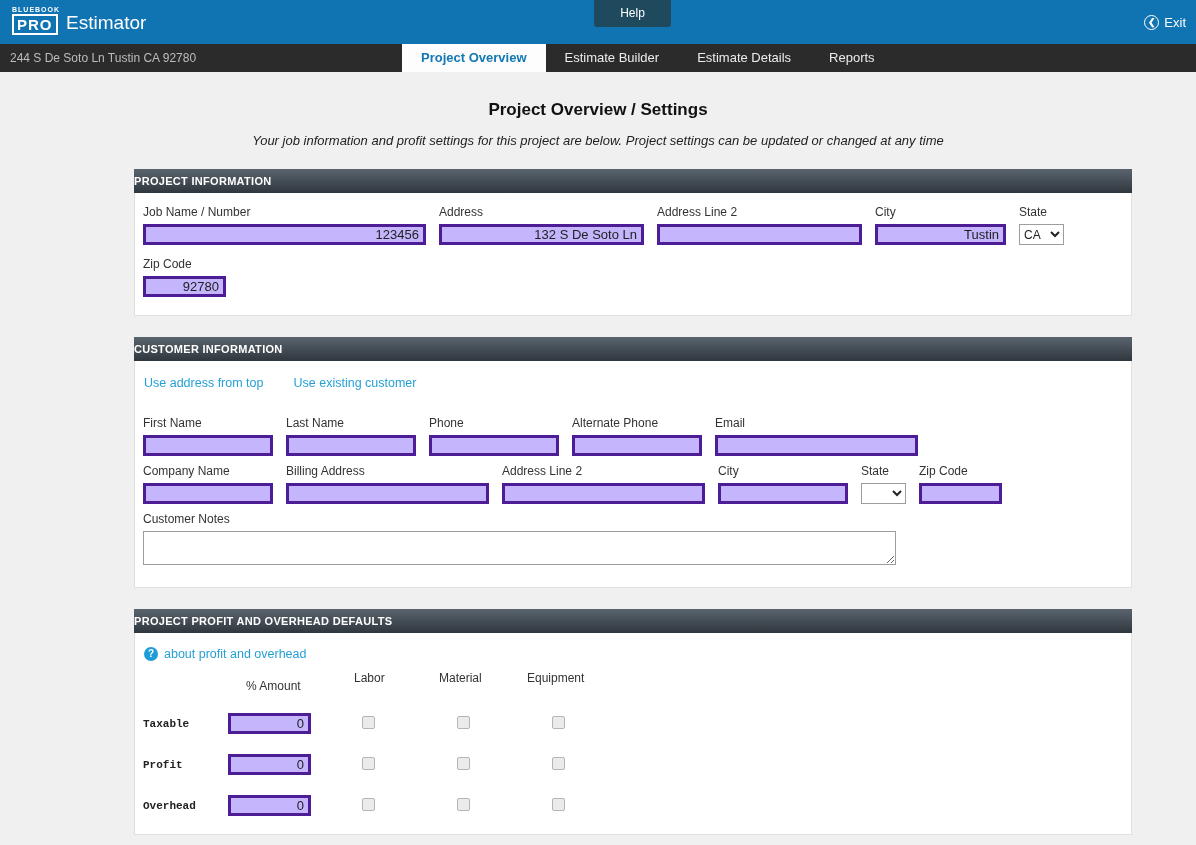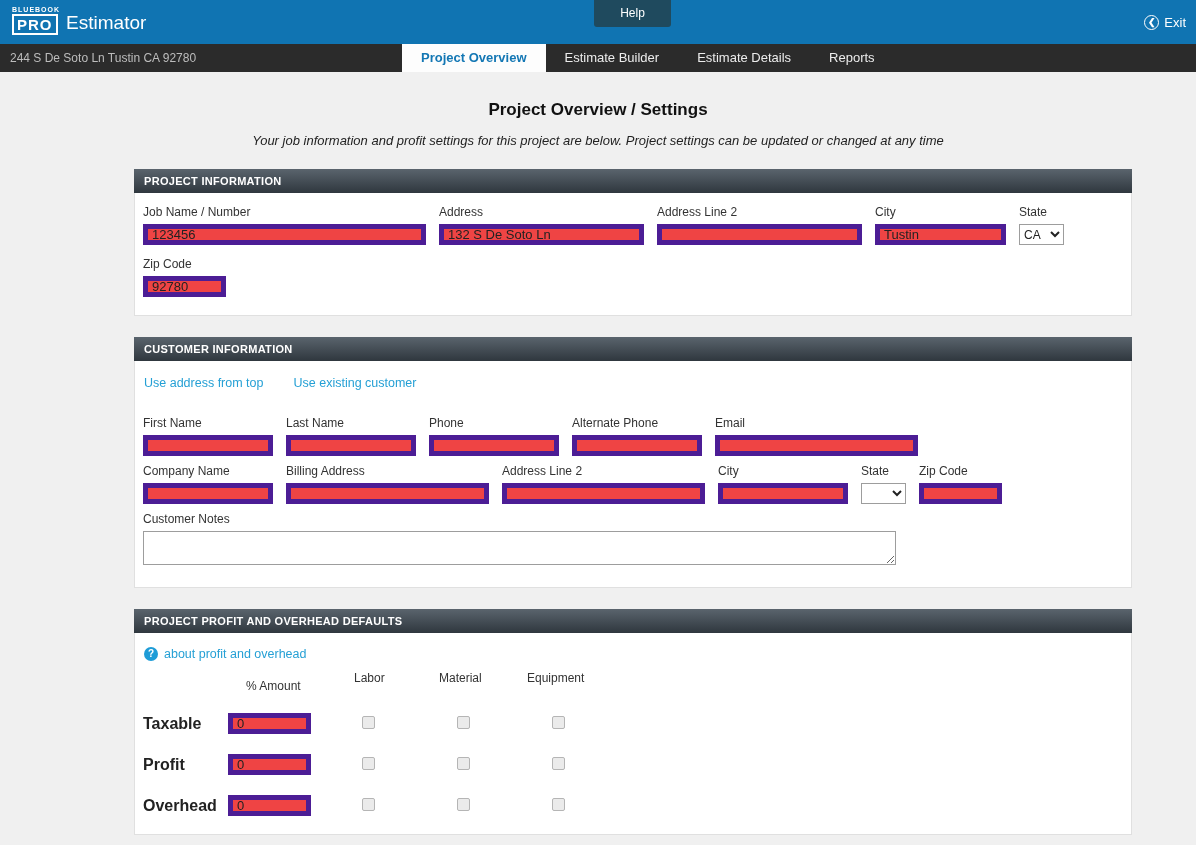--- a/index.html
+++ b/index.html
@@ -37,32 +37,32 @@
   .tab.active { background:#fdfdfd; color:#1377b4; font-weight:bold; }
 
   
   .page-title { text-align:center; font-size:17px; font-weight:bold; margin-top:28px; color:#111; }
   .page-subtitle { text-align:center; font-size:13px; margin-top:13px; color:#222;font-style:italic; }
 
   
   .content { width:998px; margin-left:134px; }
   .section { margin-top:21px; }
   .section-header {
-    height:24px; line-height:24px; padding-left:10px;
+    height:24px; line-height:24px; 
     background:linear-gradient(#5a646d, #2f373e);
     color:#fff; font-size:11px; font-weight:bold; letter-spacing:.3px;
   }
   .panel { background:#fff; border:1px solid #e0e0e0; border-top:none; padding:12px 10px 18px 8px; }
 
   .field-row { display:flex; align-items:flex-start; }
   .field { margin-right:13px; }
   .field label { display:block; font-size:12px; color:#333; margin-bottom:5px; white-space:nowrap; }
   input[type="text"] {
-    border:5px solid #4c1d95; height:21px; font-size:13px; padding:1px 4px;
-    font-family:"Liberation Sans", sans-serif; background:#ef4444; color:#222;
+    border:3px solid #4c1d95; height:21px; font-size:13px; padding:1px 4px;
+    font-family:"Liberation Sans", sans-serif; background:#c4b5fd; color:#222;text-align:right;
   }
   select {
     border:1px solid #9d9d9d; height:21px; font-size:12px;
     font-family:"Liberation Sans", sans-serif; background:#fff; color:#222;
   }
   textarea {
     border:1px solid #9d9d9d; font-size:13px; padding:2px 4px;
     font-family:"Liberation Sans", sans-serif; resize:both;
   }
   .w283{width:283px} .w205{width:205px} .w131{width:131px} .w83{width:83px}
@@ -85,21 +85,21 @@
   }
   .po-grid-header { display:flex; font-size:12px; color:#333; margin-top:4px; }
   .po-cell-label { width:85px; }
   .po-cell-amount { width:85px; }
   .po-cell-check { width:95px; }
   .po-h-amount { padding-left:18px;margin-top:8px; }
   .po-h-labor { padding-left:41px; }
   .po-h-material { padding-left:31px; }
   .po-h-equipment { padding-left:24px; }
   .po-row { display:flex; align-items:center; margin-top:20px; }
-  .po-row-label { width:85px; font-size:16px; font-weight:bold; color:#222; }
+  .po-row-label { width:85px; font-size:11px; font-weight:bold; color:#222;font-family:Liberation Mono, monospace; }
   .po-row .po-cell-amount input { width:83px; }
   .po-cell-check { padding-left:49px; }
   input[type="checkbox"] {
     appearance:none; -webkit-appearance:none;
     width:13px; height:13px; border:1px solid #b5b5b5; background:#ebebeb; border-radius:2px;
     margin:0; cursor:pointer;
   }
 </style>
 </head>
 <body>

